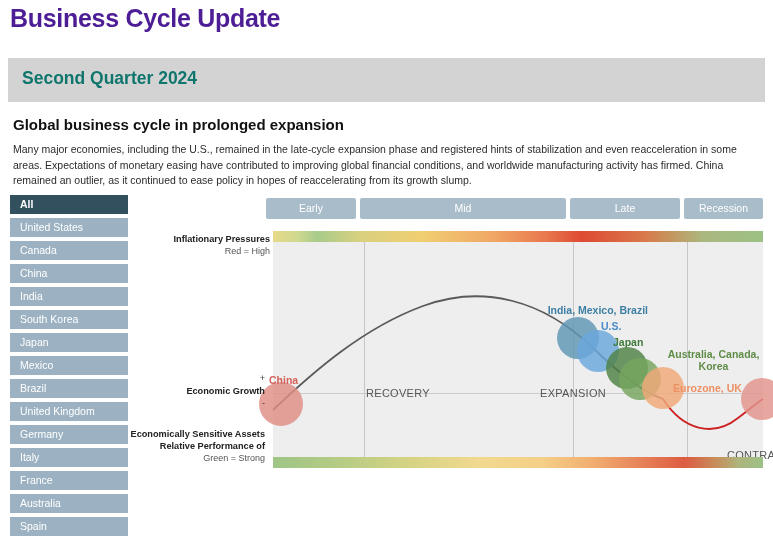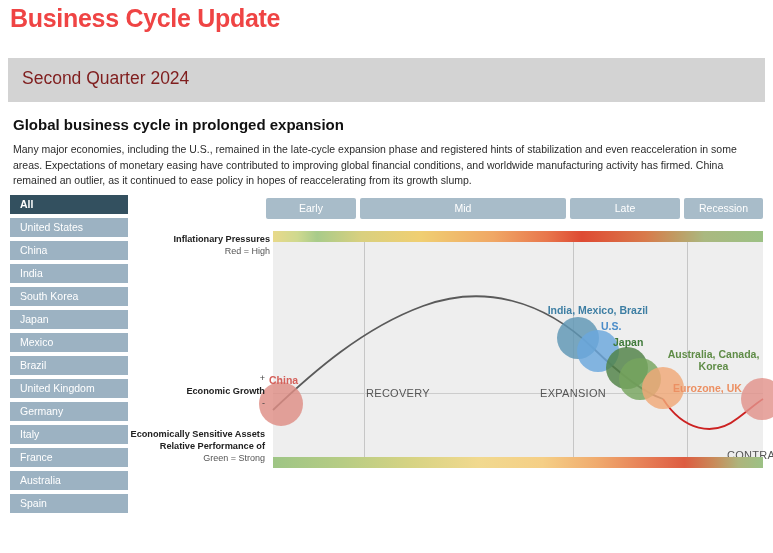--- a/index.html
+++ b/index.html
@@ -17,39 +17,39 @@
   }
 
   
   #page-title {
     position: absolute;
     left: 10px;
     top: 4px;
     font-size: 25px;
     font-weight: bold;
     letter-spacing: -0.3px;
-    color: #ef4444;
+    color: #4c1d95;
   }
 
   
   #quarter-banner {
     position: absolute;
     left: 8px;
     top: 58px;
     width: 757px;
     height: 44px;
     background: #d3d3d3;
   }
   #quarter-banner-label {
     position: absolute;
     left: 14px;
     top: 10px;
     font-size: 17.5px;
-    font-weight: normal;
-    color: #7f1d1d;
+    font-weight: bold;
+    color: #0f766e;
   }
 
   
   #article-heading {
     position: absolute;
     left: 13px;
     top: 116px;
     font-size: 15px;
     font-weight: bold;
     color: #111111;
@@ -226,20 +226,21 @@
 <div id="quarter-banner">
   <div id="quarter-banner-label">Second Quarter 2024</div>
 </div>
 
 <div id="article-heading">Global business cycle in prolonged expansion</div>
 <div id="article-body">Many major economies, including the U.S., remained in the late-cycle expansion phase and registered hints of stabilization and even reacceleration in some areas. Expectations of monetary easing have contributed to improving global financial conditions, and worldwide manufacturing activity has firmed. China remained an outlier, as it continued to ease policy in hopes of reaccelerating from its growth slump.</div>
 
 <div id="country-list">
     <div class="country-item selected"><span>All</span></div>
     <div class="country-item"><span>United States</span></div>
+    <div class="country-item"><span>Canada</span></div>
     <div class="country-item"><span>China</span></div>
     <div class="country-item"><span>India</span></div>
     <div class="country-item"><span>South Korea</span></div>
     <div class="country-item"><span>Japan</span></div>
     <div class="country-item"><span>Mexico</span></div>
     <div class="country-item"><span>Brazil</span></div>
     <div class="country-item"><span>United Kingdom</span></div>
     <div class="country-item"><span>Germany</span></div>
     <div class="country-item"><span>Italy</span></div>
     <div class="country-item"><span>France</span></div>

